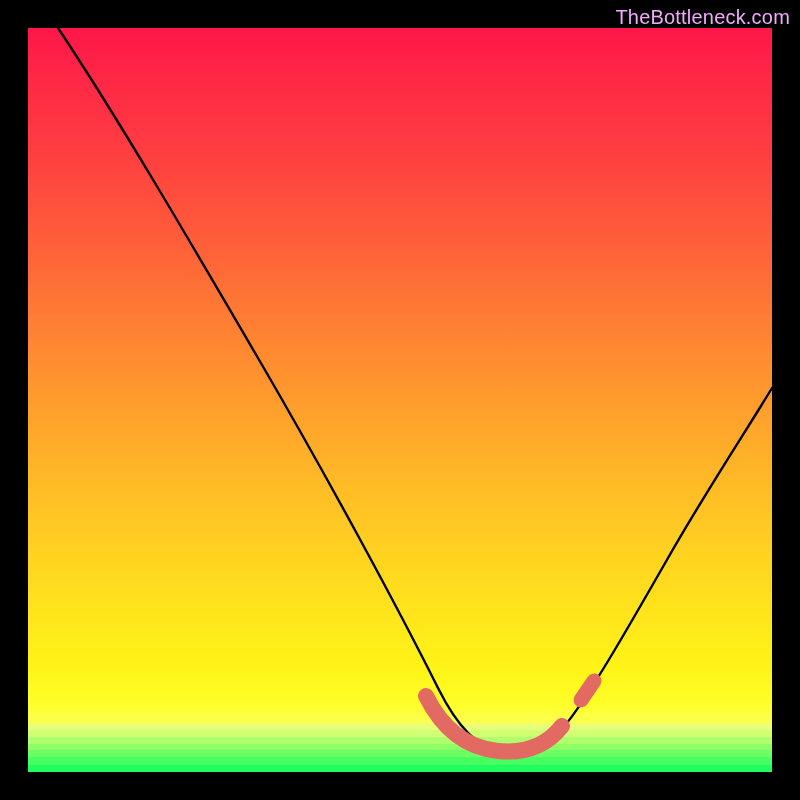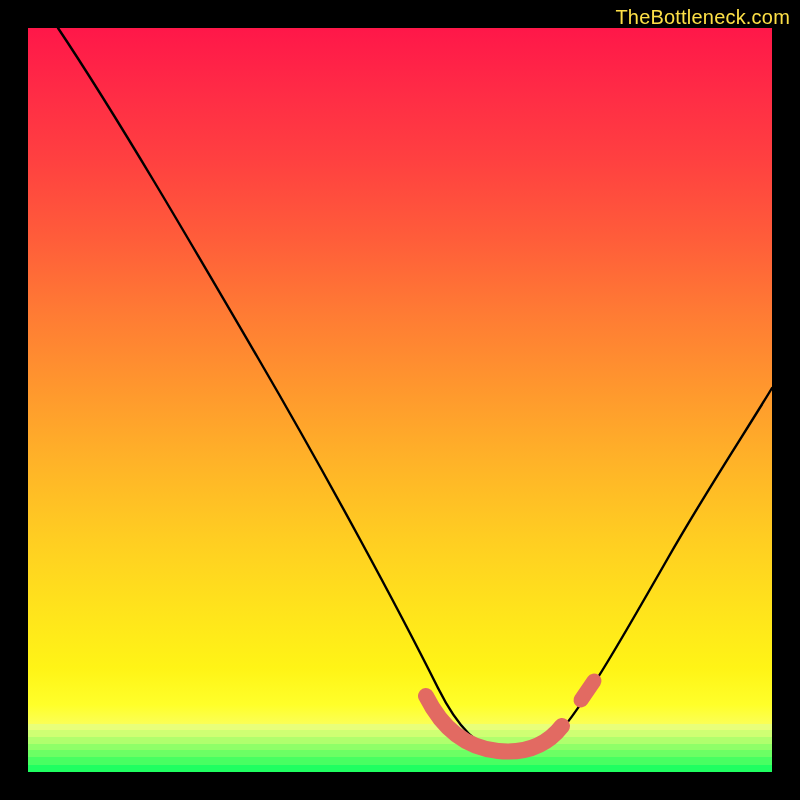--- a/index.html
+++ b/index.html
@@ -61,21 +61,21 @@
         #ffe31c 78%,
         #fff416 86%,
         #ffff2a 91%,
         #fbff55 93.5%
       );
   }
   .watermark {
     position: absolute;
     top: 6px;
     right: 10px;
-    color: #fde047;
+    color: #f0abfc;
     font-size: 20px;
     font-weight: 500;
     letter-spacing: 0.2px;
     user-select: none;
   }
   svg.curves {
     position: absolute;
     left: 28px;
     top: 28px;
     width: 744px;

